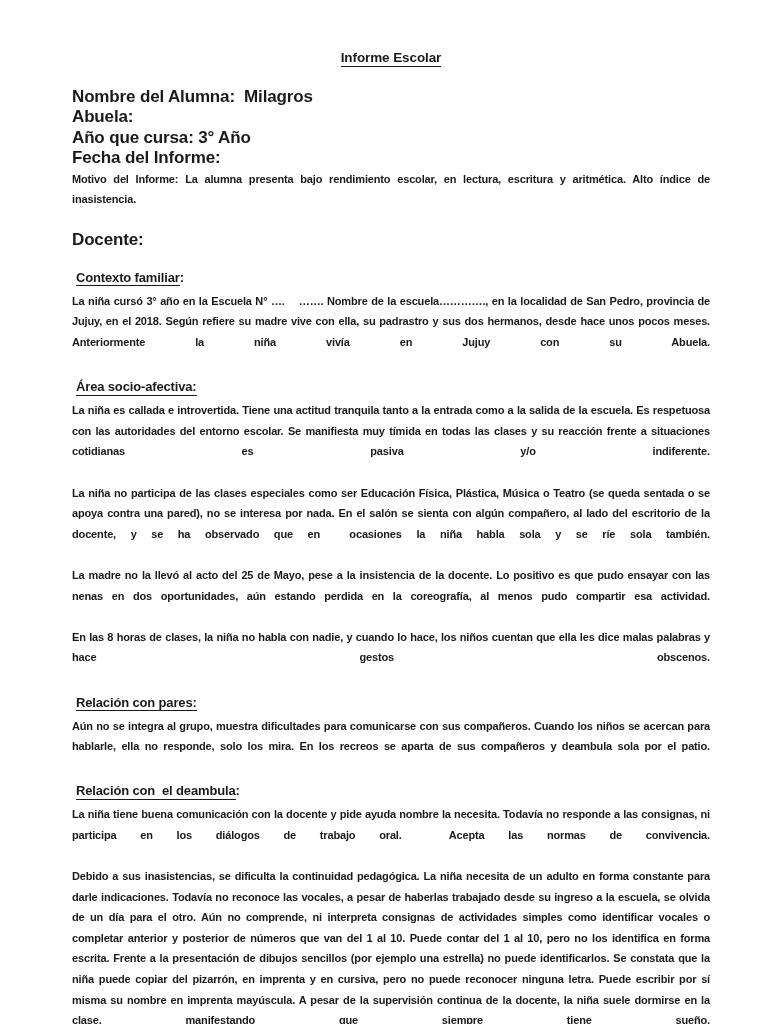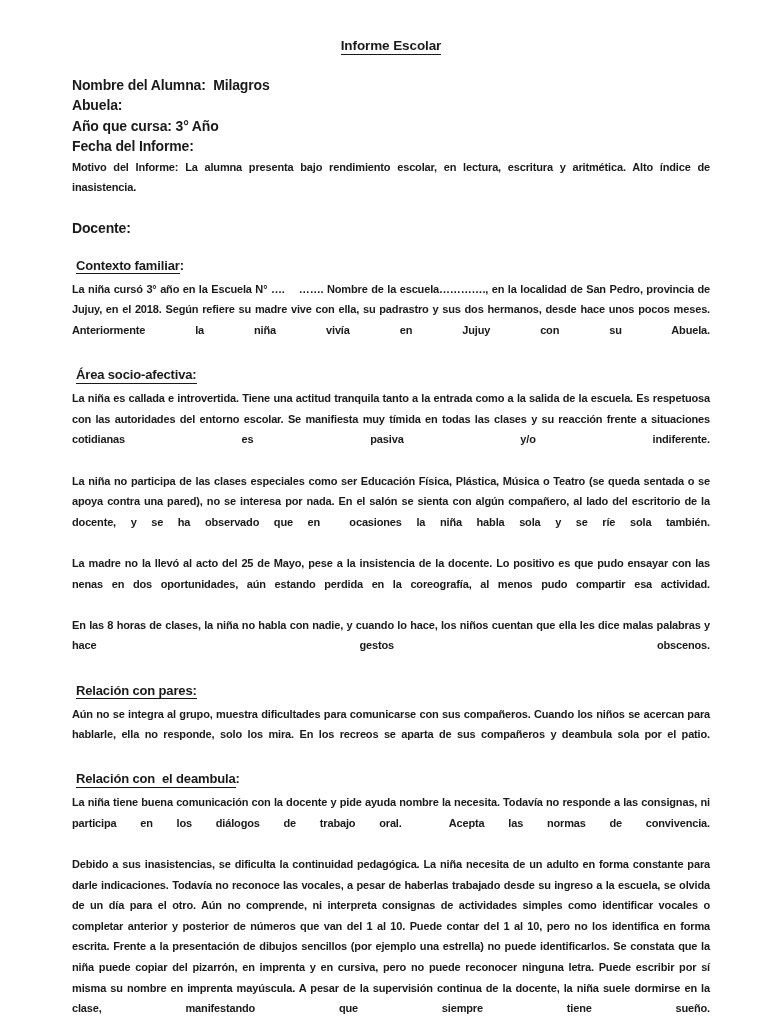--- a/index.html
+++ b/index.html
@@ -15,40 +15,40 @@
     color: #1a1a1a;
     -webkit-font-smoothing: none;
   }
 
   .page {
     position: relative;
     width: 768px;
     height: 1024px;
     background: #ffffff;
     box-sizing: border-box;
-    padding: 34px 58px 0 72px;
+    padding: 46px 58px 0 72px;
   }
 
   
   .doc-title {
     text-align: center;
     font-weight: bold;
     font-size: 13.5px;
     letter-spacing: -0.1px;
     margin: 4px 0 22px 0;
     padding: 0;
   }
   .doc-title span {
     border-bottom: 1.5px solid #1a1a1a;
     padding-bottom: 1px;
   }
 
   .field-line {
     font-weight: bold;
-    font-size: 14px;
+    font-size: 17px;
     line-height: 20.4px;
     letter-spacing: -0.15px;
     white-space: pre-wrap;
     margin: 0;
   }
 
   .gap-small { height: 13px; }
 
   .section-heading {
     font-weight: bold;

